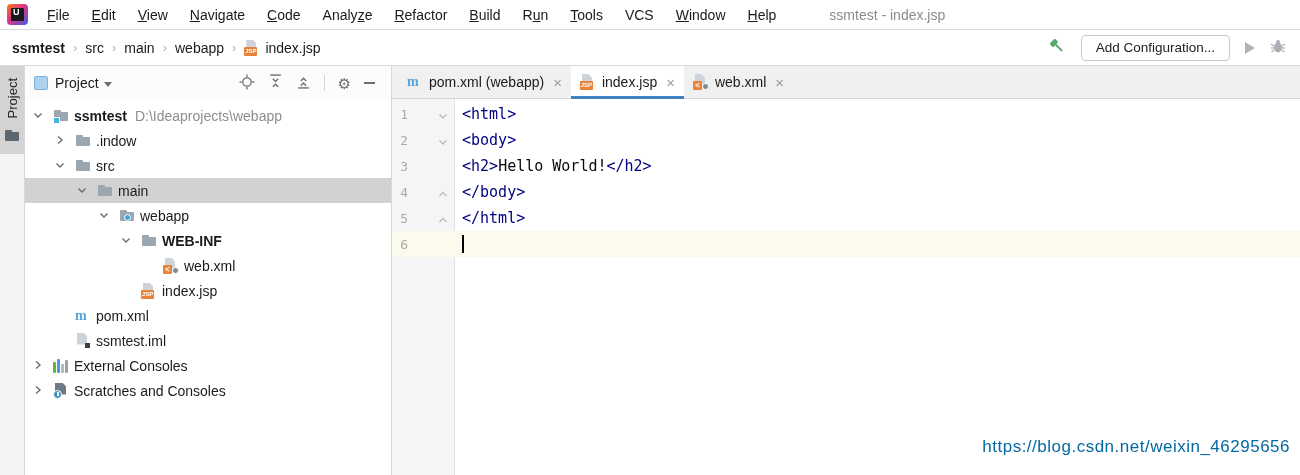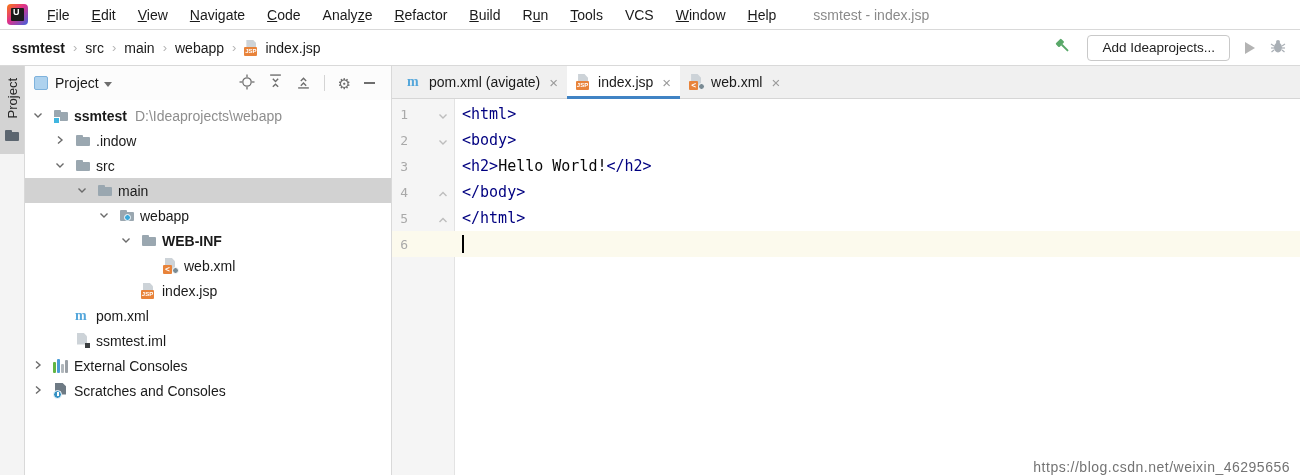--- a/index.html
+++ b/index.html
@@ -11,21 +11,21 @@
   html,body{width:1300px;height:475px;overflow:hidden;background:#fff;
     font-family:"Liberation Sans",sans-serif;color:var(--txt);-webkit-font-smoothing:antialiased}
   
   .titlebar{height:30px;display:flex;align-items:center;background:#fff;border-bottom:1px solid var(--border);padding-left:5px}
   .logo{width:21px;height:21px;border-radius:4px;margin:0 8px 0 2px;flex:none;
     background:linear-gradient(135deg,#f97a12 0%,#e0318a 45%,#3e63dd 100%);position:relative}
   .logo::after{content:"";position:absolute;inset:4px;background:#1a1a1a;border-radius:1px}
   .logo::before{content:"U";position:absolute;z-index:1;left:6px;top:3px;color:#fff;font-size:9px;font-weight:bold}
   .menu-item{padding:0 11px;font-size:14px;cursor:default;white-space:nowrap}
   .menu-item u{text-decoration:underline}
-  .win-title{margin-left:26px;color:#8a8a8a;font-size:14px}
+  .win-title{margin-left:42px;color:#8a8a8a;font-size:14px}
   
   .toolbar{height:36px;display:flex;align-items:center;background:#fff;border-bottom:1px solid var(--border);padding:0 14px 0 12px}
   .crumbs{display:flex;align-items:center;font-size:14px}
   .crumb{white-space:nowrap}
   .crumb.root{font-weight:bold}
   .crumb-sep{color:#b6b6b6;margin:0 8px;font-size:13px}
   .crumb-file{display:flex;align-items:center;gap:5px}
   .tool-right{margin-left:auto;display:flex;align-items:center;gap:15px}
   .add-config{height:26px;border:1px solid #c9c9c9;border-radius:4px;background:#fff;
     padding:0 14px;font-size:13.5px;color:#222;font-family:"Liberation Sans",sans-serif;cursor:pointer}
@@ -84,21 +84,21 @@
   .code-area{flex:1;position:relative;padding-top:2px;
     background:linear-gradient(90deg,#F5F5F5 0,#F5F5F5 62px,#E3E3E3 62px,#E3E3E3 63px,#FFFFFF 63px)}
   .cline{display:flex;align-items:center;height:26px;font-family:"DejaVu Sans Mono",monospace;font-size:15px}
   .cline.current{background:var(--cur)}
   .gut{width:63px;flex:none;height:100%;display:flex;align-items:center}
   .lnum{width:16px;padding-left:2px;text-align:right;font-size:13px;color:#a9a9a9;font-family:"DejaVu Sans Mono",monospace}
   .fold{margin-left:auto;margin-right:6px;width:12px;height:12px}
   .codetext{padding-left:7px;white-space:pre;color:#070707}
   .seg-tag{color:var(--tag)}
   .caret{display:inline-block;width:2px;height:18px;background:#000;vertical-align:middle}
-  .watermark{position:absolute;right:10px;bottom:0;font-size:14px;color:#737373;letter-spacing:.5px}
+  .watermark{position:absolute;right:10px;bottom:18px;font-size:17px;color:#0369a1;letter-spacing:.5px}
 </style>
 </head>
 <body>
 
 <div class="titlebar">
   <span class="logo"></span>
   <div id="menus" style="display:flex">
       <span class="menu-item"><u>F</u>ile</span>
       <span class="menu-item"><u>E</u>dit</span>
       <span class="menu-item"><u>V</u>iew</span>
@@ -136,21 +136,21 @@
     </div>
   <div class="tool-right">
     <span>
       <svg width="18" height="18" viewBox="0 0 16 16">
           <g transform="rotate(-45 8 8)">
             <rect x="4.6" y="1.8" width="6.8" height="4.6" rx="1" fill="#59A869"></rect>
             <rect x="7.2" y="6" width="1.7" height="8.4" rx="0.8" fill="#59A869"></rect>
           </g>
         </svg>
     </span>
-    <button class="add-config">Add Ideaprojects...</button>
+    <button class="add-config">Add Configuration...</button>
     <span class="play"></span>
     <span>
       <svg width="16" height="16" viewBox="0 0 16 16" fill="#A9AFB5">
         <circle cx="8" cy="4" r="2"></circle>
           <ellipse cx="8" cy="9.5" rx="4" ry="5"></ellipse>
         <g stroke="#A9AFB5" stroke-width="1.2">
             <line x1="1" y1="6" x2="4" y2="8"></line>
             <line x1="1" y1="10" x2="4" y2="10"></line>
             <line x1="1.5" y1="14" x2="4" y2="12"></line>
             <line x1="15" y1="6" x2="12" y2="8"></line>
@@ -351,21 +351,21 @@
         </div>
       </div>
   </div>
 
   <div class="editor">
     <div class="tabbar" id="tabbar">
         <div class="tab">
           <span class="ic">
             <i class="mglyph">m</i>
           </span>
-          <span>pom.xml (avigate)</span>
+          <span>pom.xml (webapp)</span>
           <span class="close">×</span>
         </div>
         <div class="tab active">
           <span class="ic">
             <i class="page"></i>
             <i class="obadge jsp">JSP</i>
           </span>
           <span>index.jsp</span>
           <span class="close">×</span>
         </div>

